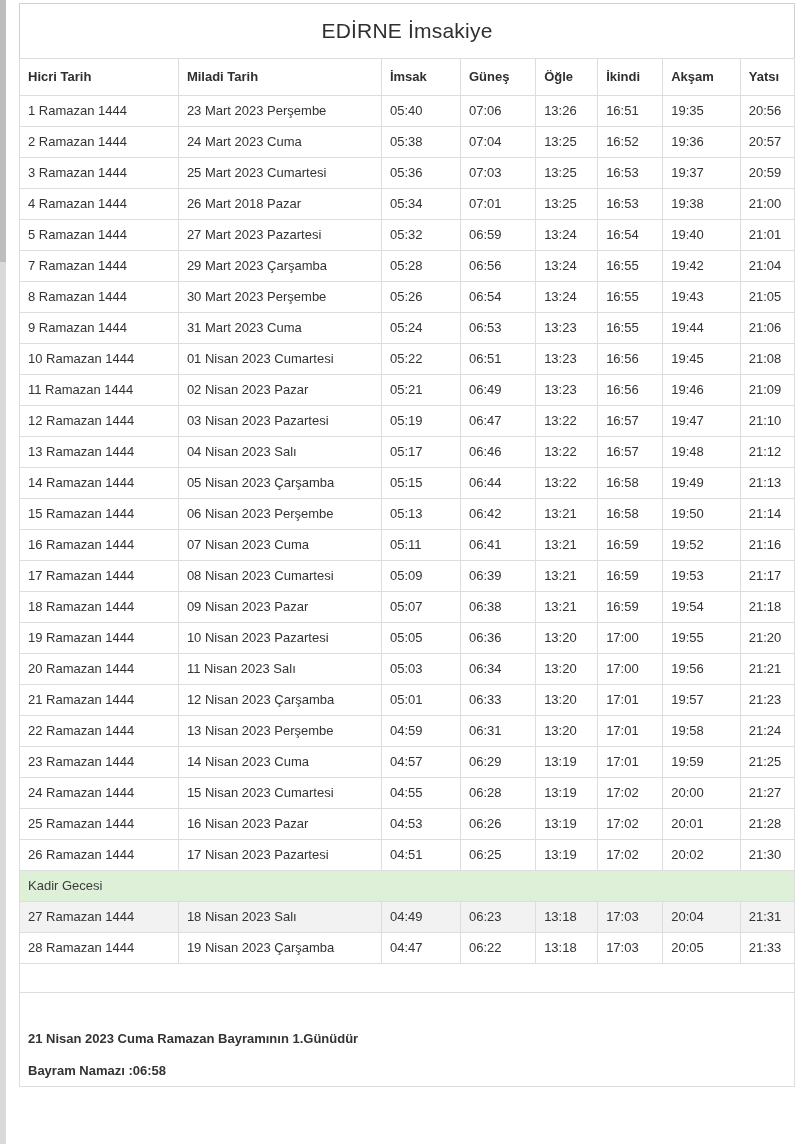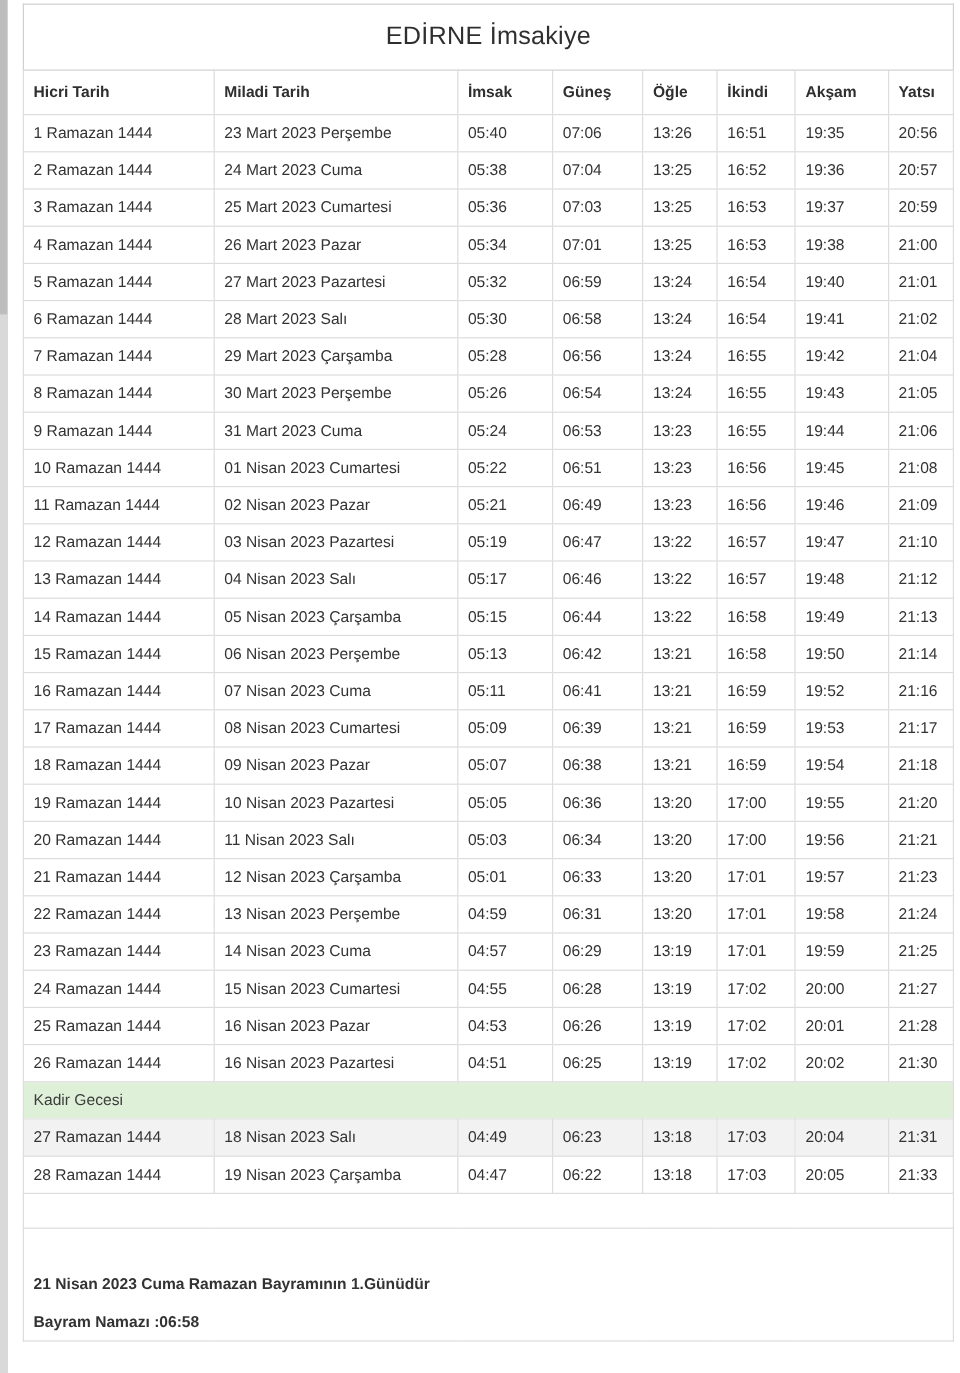--- a/index.html
+++ b/index.html
@@ -151,50 +151,40 @@
     <td>05:36</td>
     <td>07:03</td>
     <td>13:25</td>
     <td>16:53</td>
     <td>19:37</td>
     <td>20:59</td>
   </tr>
 
   <tr>
     <td>4 Ramazan 1444</td>
-    <td>26 Mart 2023 Pazar</td>
+    <td>26 Mart 2018 Pazar</td>
     <td>05:34</td>
     <td>07:01</td>
     <td>13:25</td>
     <td>16:53</td>
     <td>19:38</td>
     <td>21:00</td>
   </tr>
 
   <tr>
     <td>5 Ramazan 1444</td>
     <td>27 Mart 2023 Pazartesi</td>
     <td>05:32</td>
     <td>06:59</td>
     <td>13:24</td>
     <td>16:54</td>
     <td>19:40</td>
     <td>21:01</td>
   </tr>
 
-  <tr>
-    <td>6 Ramazan 1444</td>
-    <td>28 Mart 2023 Salı</td>
-    <td>05:30</td>
-    <td>06:58</td>
-    <td>13:24</td>
-    <td>16:54</td>
-    <td>19:41</td>
-    <td>21:02</td>
-  </tr>
 
   <tr>
     <td>7 Ramazan 1444</td>
     <td>29 Mart 2023 Çarşamba</td>
     <td>05:28</td>
     <td>06:56</td>
     <td>13:24</td>
     <td>16:55</td>
     <td>19:42</td>
     <td>21:04</td>
@@ -393,21 +383,21 @@
     <td>04:53</td>
     <td>06:26</td>
     <td>13:19</td>
     <td>17:02</td>
     <td>20:01</td>
     <td>21:28</td>
   </tr>
 
   <tr>
     <td>26 Ramazan 1444</td>
-    <td>16 Nisan 2023 Pazartesi</td>
+    <td>17 Nisan 2023 Pazartesi</td>
     <td>04:51</td>
     <td>06:25</td>
     <td>13:19</td>
     <td>17:02</td>
     <td>20:02</td>
     <td>21:30</td>
   </tr>
 
   <tr>
     <td class="kadir" colspan="8">Kadir Gecesi</td>

